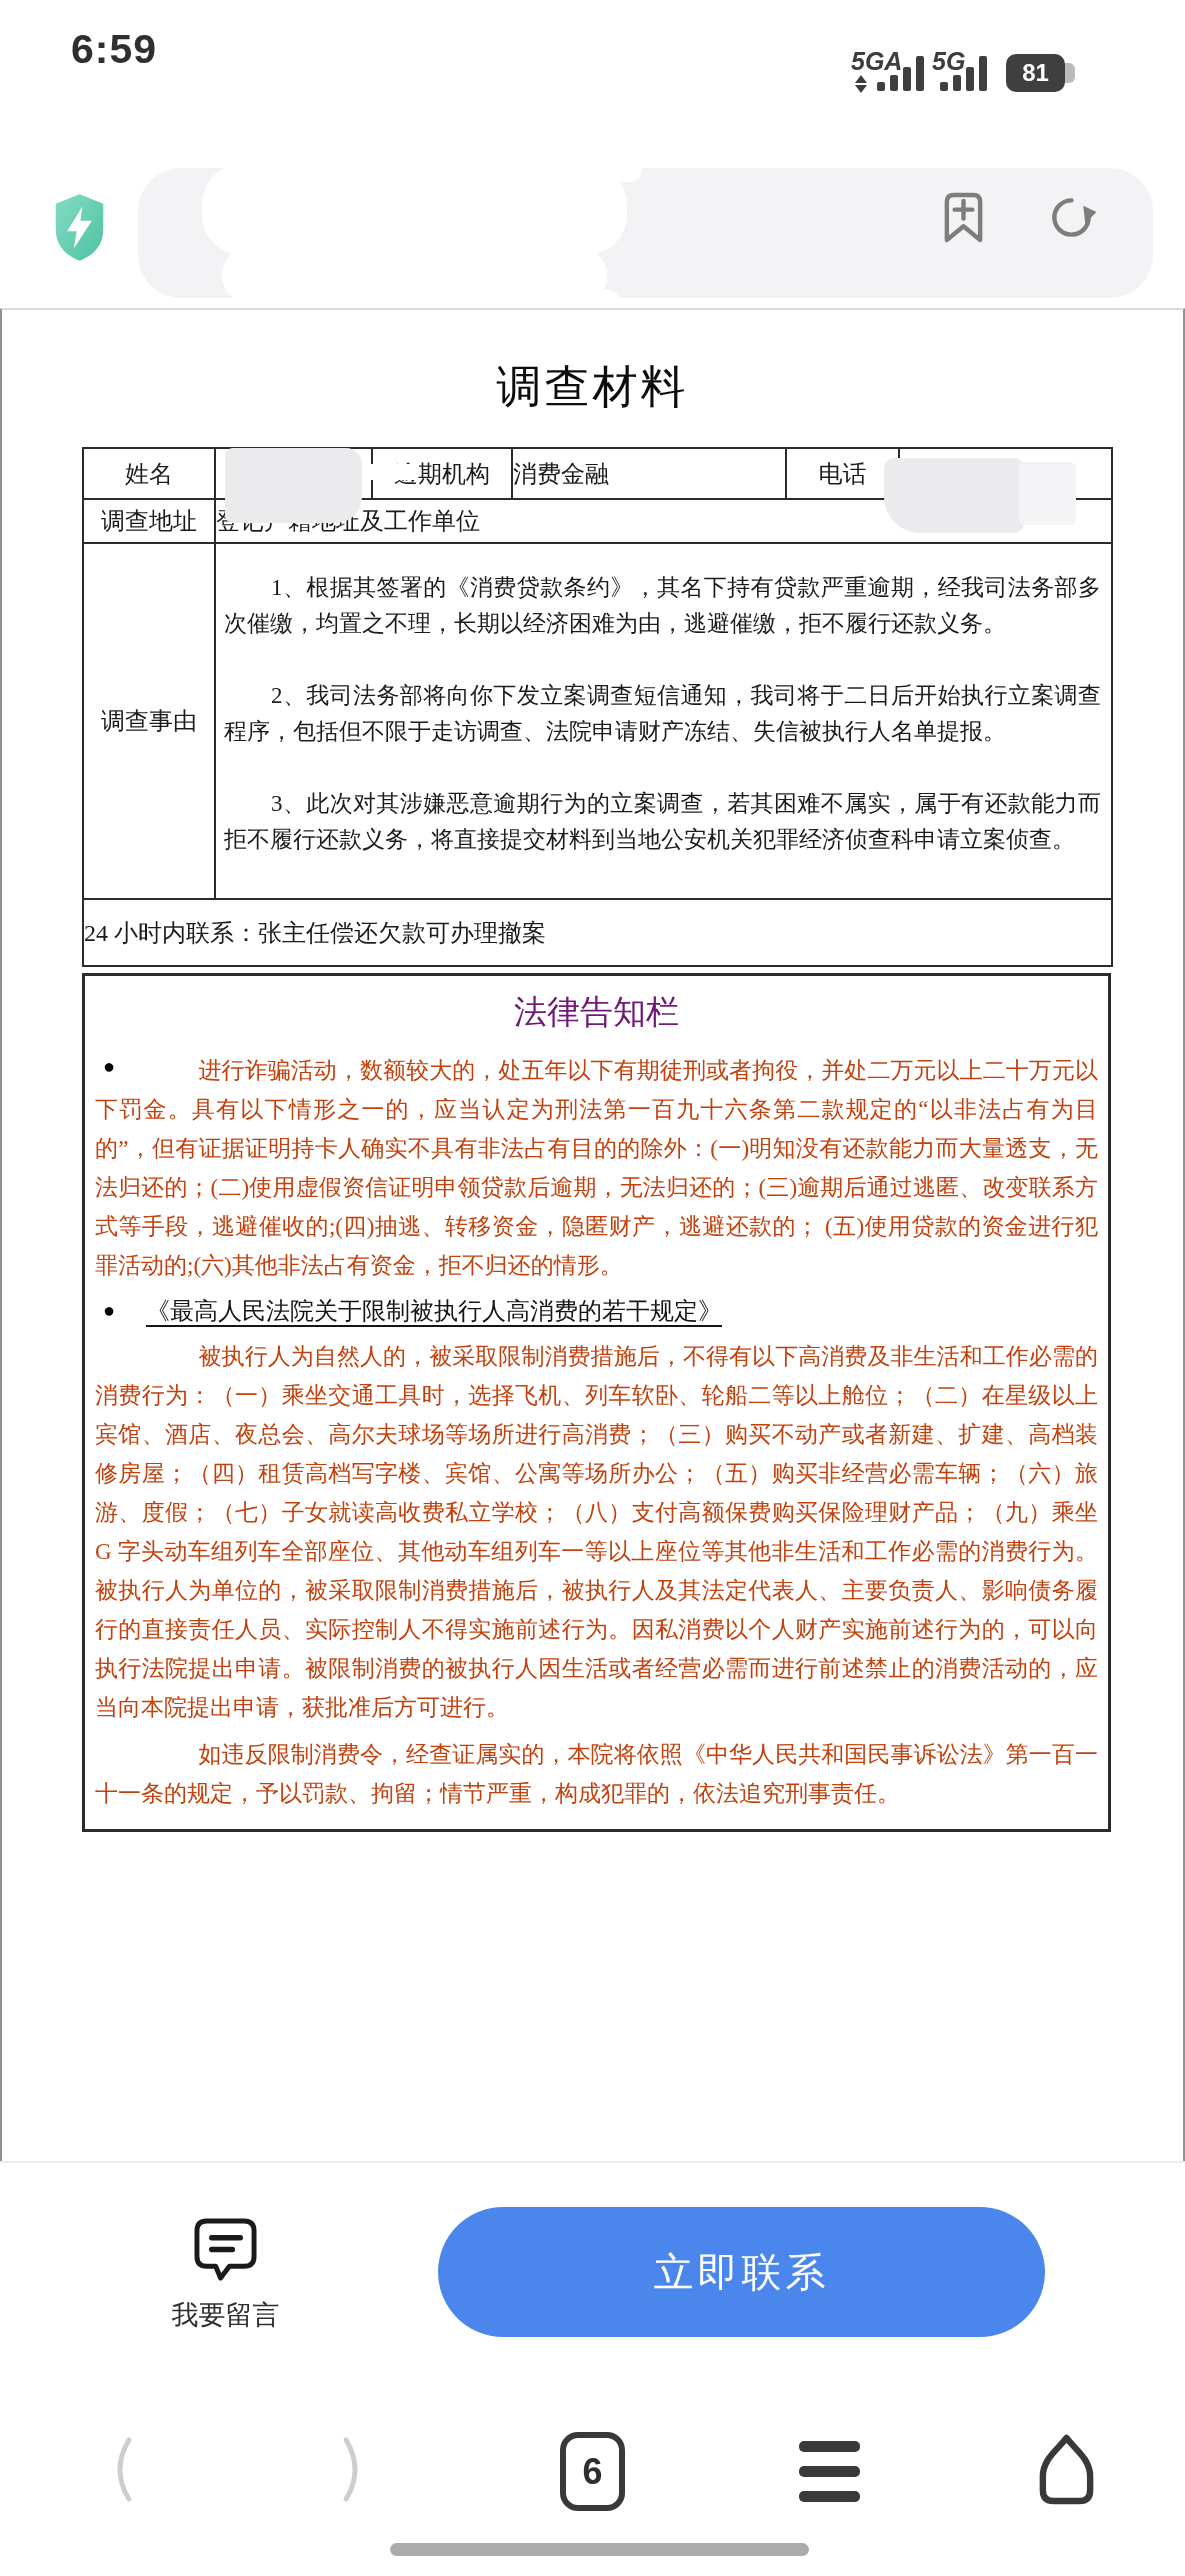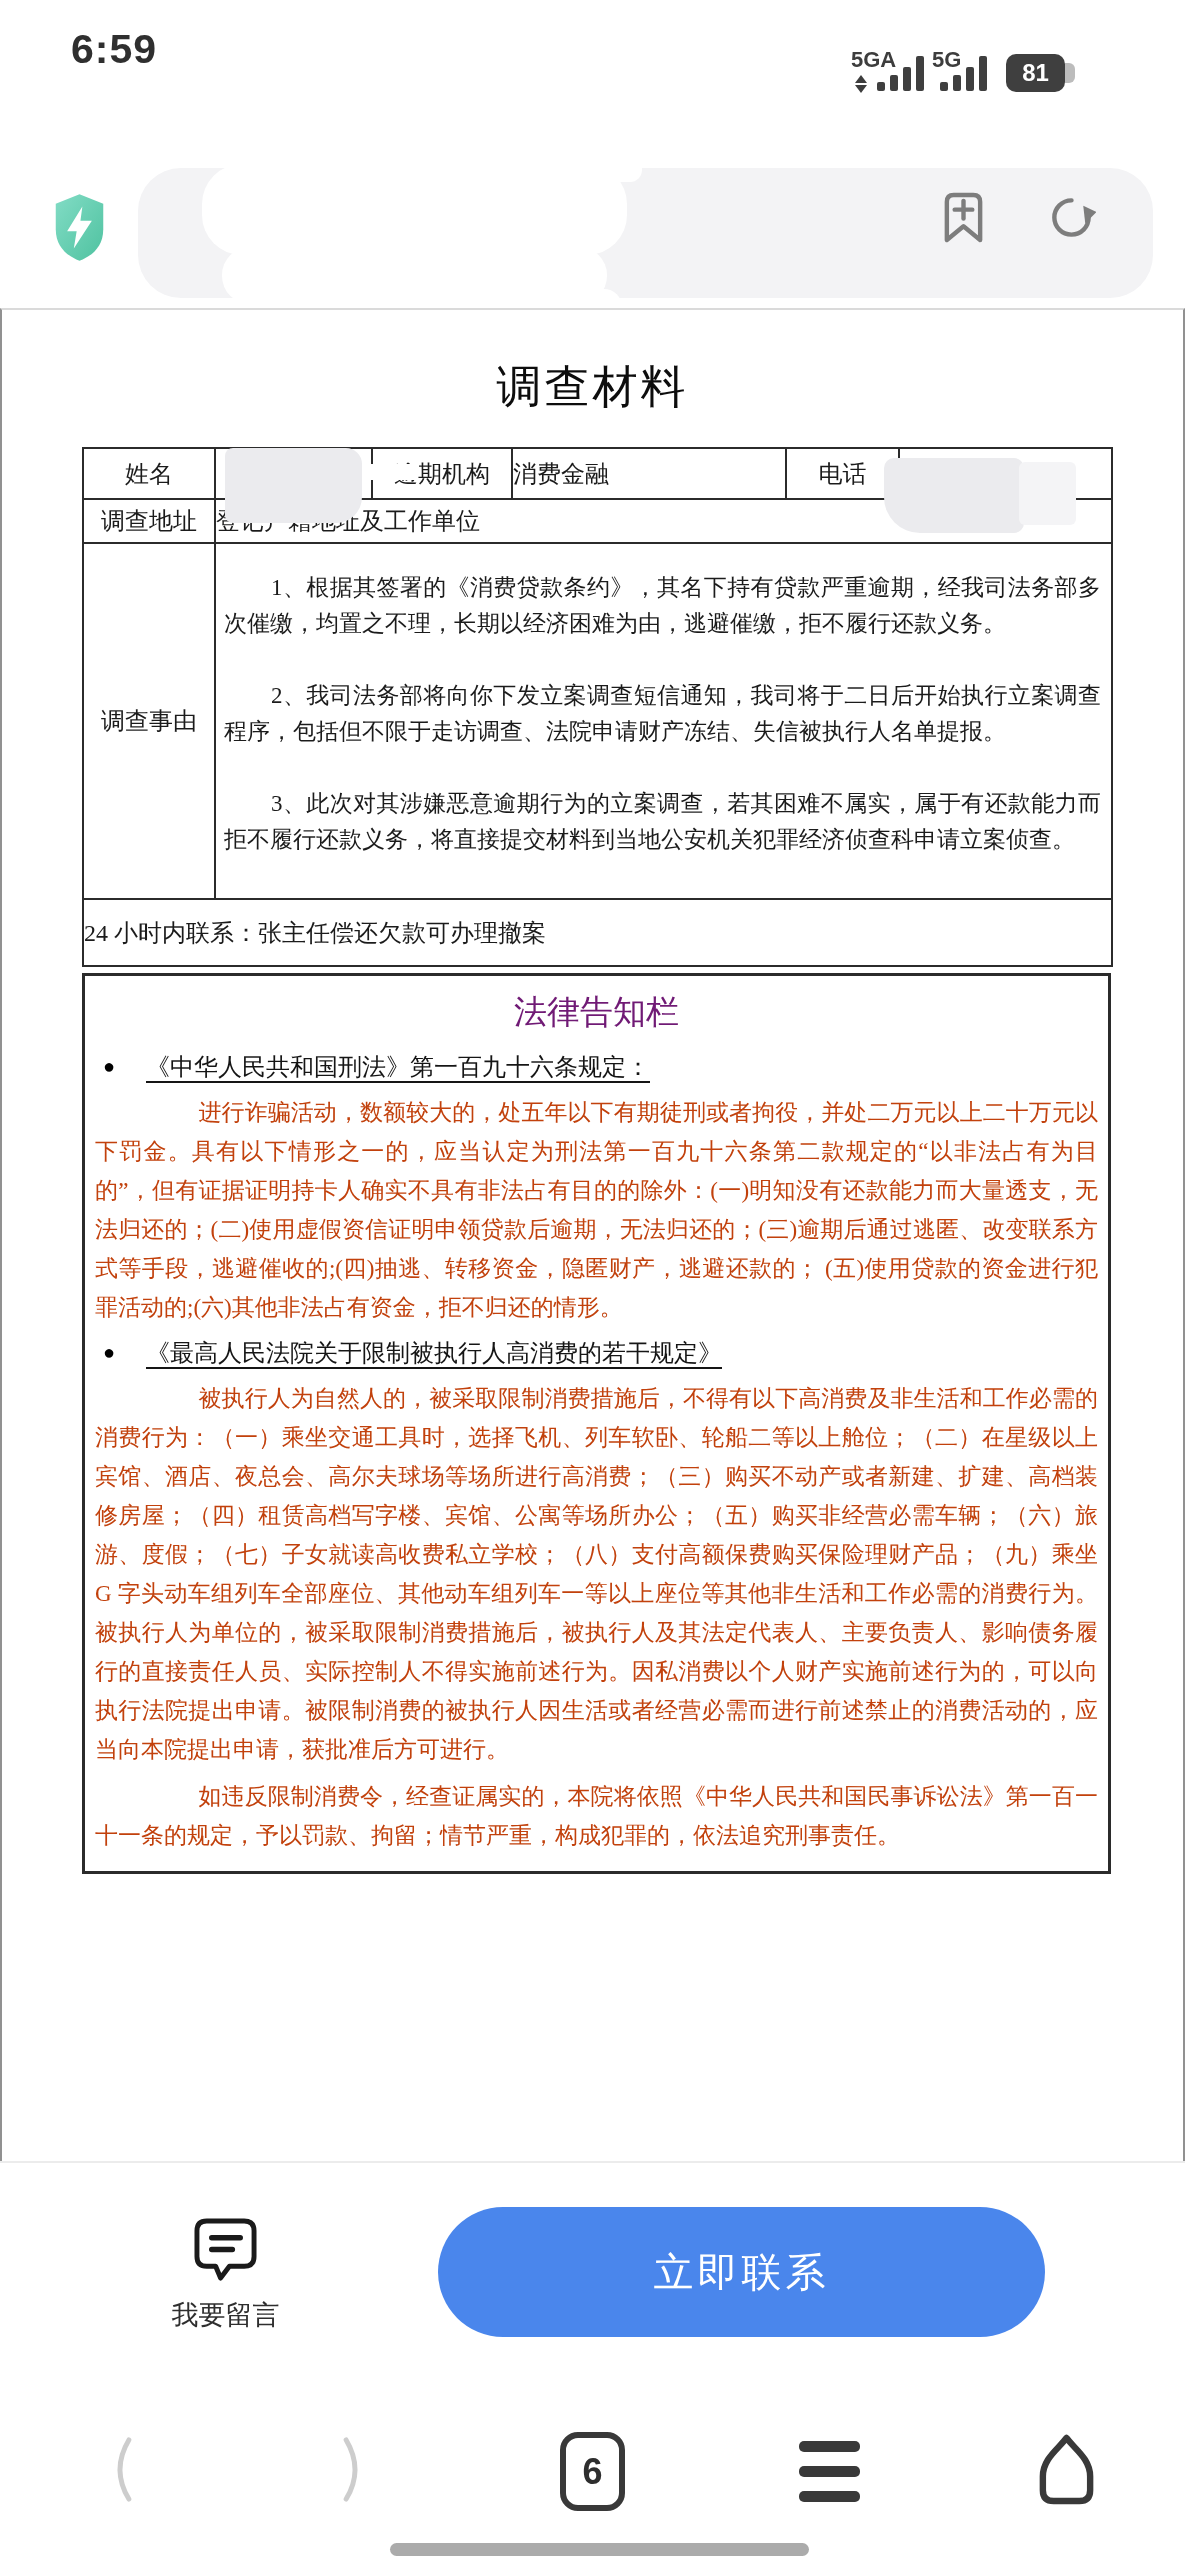--- a/index.html
+++ b/index.html
@@ -4,21 +4,21 @@
 <style>
   html,body{margin:0;padding:0;}
   body{
     width:1185px;height:2576px;position:relative;background:#ffffff;
     font-family:"Liberation Sans","DejaVu Sans",sans-serif;
     overflow:hidden;
   }
   
   #status-bar{position:absolute;top:0;left:0;width:1185px;height:109px;background:#fff;}
   .time{position:absolute;left:71px;top:26px;font-size:41px;font-weight:600;color:#2f2f2f;letter-spacing:1px;}
-  .sim-label{position:absolute;font-size:22px;font-weight:700;color:#3d3d3d;}
+  .sim-label{position:absolute;font-size:25px;font-weight:700;color:#3d3d3d;font-style:italic;}
   .updown{position:absolute;left:855px;top:75px;width:12px;}
   .tri-up{width:0;height:0;border-left:6px solid transparent;border-right:6px solid transparent;border-bottom:8px solid #3d3d3d;margin-bottom:2px;}
   .tri-down{width:0;height:0;border-left:6px solid transparent;border-right:6px solid transparent;border-top:8px solid #3d3d3d;}
   .bars{position:absolute;display:flex;align-items:flex-end;gap:5px;height:36px;}
   .bars i{display:block;width:8px;background:#3f3f3f;border-radius:2px;}
   .battery{position:absolute;left:1006px;top:54px;width:59px;height:38px;border-radius:10px;background:#3f3f3f;color:#fff;
     display:flex;align-items:center;justify-content:center;font-size:24px;font-weight:700;}
   .battery-nub{position:absolute;left:1065px;top:63px;width:10px;height:20px;background:#bcbcbc;border-radius:0 6px 6px 0;}
   
   #browser-bar{position:absolute;top:109px;left:0;width:1185px;height:200px;background:#fff;}
@@ -175,21 +175,20 @@
       <td colspan="6">24 小时内联系：张主任偿还欠款可办理撤案</td>
     </tr>
   </tbody>
     </table>
 
   <div class="legal-box">
     <div class="legal-title">法律告知栏</div>
 
     <div class="legal-item">
       <span class="legal-bullet">●</span>
-      <span class="legal-heading">《中华人民共和国刑法》第一百九十六条规定：</span>
     </div>
     <p class="legal-par">进行诈骗活动，数额较大的，处五年以下有期徒刑或者拘役，并处二万元以上二十万元以下罚金。具有以下情形之一的，应当认定为刑法第一百九十六条第二款规定的“以非法占有为目的”，但有证据证明持卡人确实不具有非法占有目的的除外：(一)明知没有还款能力而大量透支，无法归还的；(二)使用虚假资信证明申领贷款后逾期，无法归还的；(三)逾期后通过逃匿、改变联系方式等手段，逃避催收的;(四)抽逃、转移资金，隐匿财产，逃避还款的； (五)使用贷款的资金进行犯罪活动的;(六)其他非法占有资金，拒不归还的情形。</p>
 
     <div class="legal-item">
       <span class="legal-bullet">●</span>
       <span class="legal-heading">《最高人民法院关于限制被执行人高消费的若干规定》</span>
     </div>
     <p class="legal-par">被执行人为自然人的，被采取限制消费措施后，不得有以下高消费及非生活和工作必需的消费行为：（一）乘坐交通工具时，选择飞机、列车软卧、轮船二等以上舱位；（二）在星级以上宾馆、酒店、夜总会、高尔夫球场等场所进行高消费；（三）购买不动产或者新建、扩建、高档装修房屋；（四）租赁高档写字楼、宾馆、公寓等场所办公；（五）购买非经营必需车辆；（六）旅游、度假；（七）子女就读高收费私立学校；（八）支付高额保费购买保险理财产品；（九）乘坐 G 字头动车组列车全部座位、其他动车组列车一等以上座位等其他非生活和工作必需的消费行为。被执行人为单位的，被采取限制消费措施后，被执行人及其法定代表人、主要负责人、影响债务履行的直接责任人员、实际控制人不得实施前述行为。因私消费以个人财产实施前述行为的，可以向执行法院提出申请。被限制消费的被执行人因生活或者经营必需而进行前述禁止的消费活动的，应当向本院提出申请，获批准后方可进行。</p>
     <p class="legal-par cont">如违反限制消费令，经查证属实的，本院将依照《中华人民共和国民事诉讼法》第一百一十一条的规定，予以罚款、拘留；情节严重，构成犯罪的，依法追究刑事责任。</p>
   </div>

